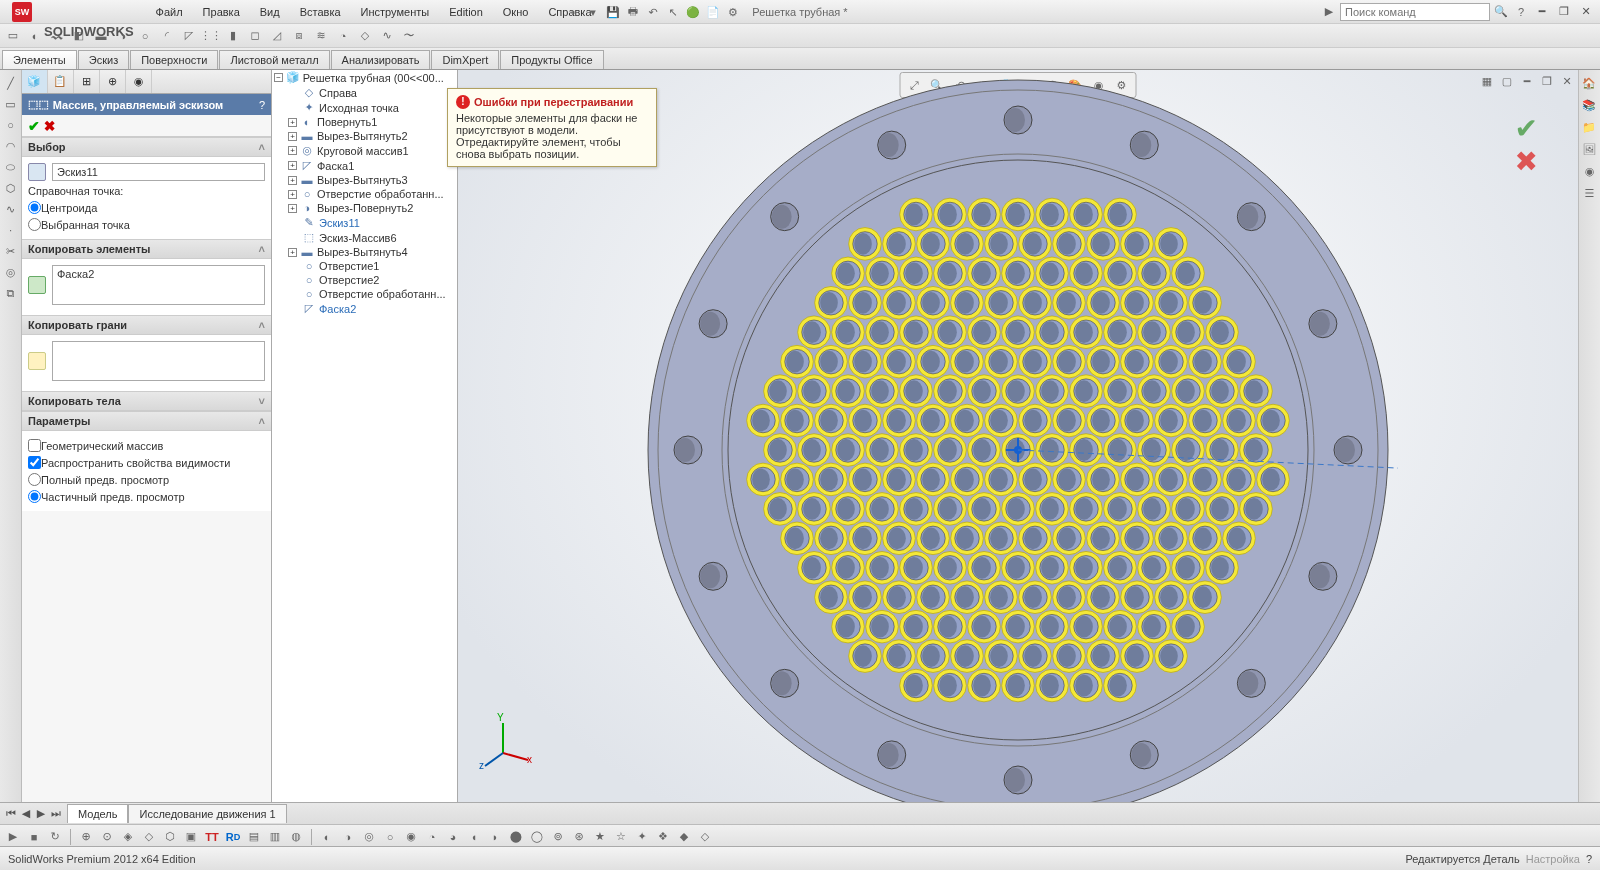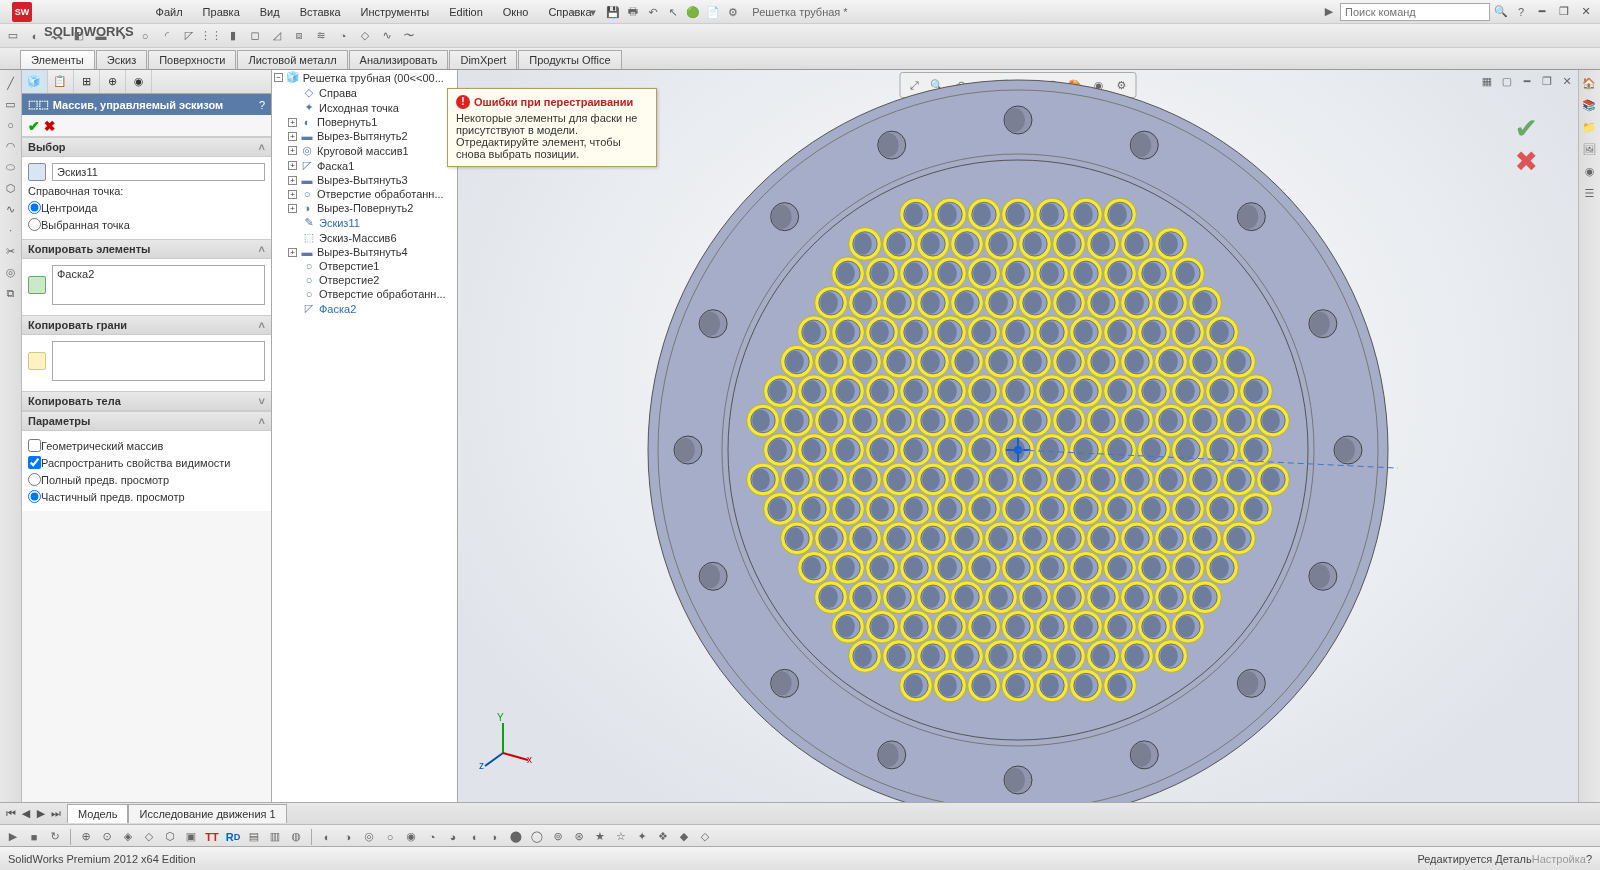--- a/index.html
+++ b/index.html
@@ -16,21 +16,21 @@
 .winbtn { width:20px; height:16px; display:flex; align-items:center; justify-content:center; font-size:11px; color:#555; cursor:pointer; }
 
 
 .qa1 { height:24px; background:linear-gradient(#f0f0f0,#e0e0e0); display:flex; align-items:center; padding:0 4px; gap:2px; border-bottom:1px solid #ccc; position:relative; }
 .tbtn { width:18px; height:18px; display:flex; align-items:center; justify-content:center; color:#666; cursor:pointer; border-radius:2px; }
 
 
 .qa2 { height:24px; background:linear-gradient(#f0f0f0,#e0e0e0); display:flex; align-items:center; padding:0 4px; gap:4px; border-bottom:1px solid #ccc; }
 
 
-.tabrow { height:22px; background:linear-gradient(#eee,#ddd); display:flex; align-items:flex-end; border-bottom:1px solid #999; padding-left:20px; }
+.tabrow { height:22px; background:linear-gradient(#eee,#ddd); display:flex; align-items:flex-end; border-bottom:1px solid #999; padding-left:2px; }
 .tab { padding:3px 10px; background:linear-gradient(#f0f0f0,#e2e2e2); border:1px solid #aaa; border-bottom:none; margin-right:1px; font-size:11px; cursor:pointer; }
 .tab.active { background:linear-gradient(#fff,#efefef); }
 
 
 .main { display:flex; height:760px; background:#fff; }
 
 
 .leftstrip { width:22px; background:linear-gradient(90deg,#e8e8e8,#ddd); display:flex; flex-direction:column; gap:3px; padding-top:4px; align-items:center; border-right:1px solid #bbb; }
 .leftstrip .tbtn { width:18px; height:18px; }
 
@@ -84,21 +84,21 @@
 .bottom-tabs .navbtns { display:flex; gap:1px; padding:0 4px; }
 .bottom-tabs .navbtns span { width:14px; text-align:center; cursor:pointer; color:#555; }
 .bottom-tabs .btab { padding:3px 10px; background:#f4f4f4; border:1px solid #aaa; border-bottom:none; font-size:11px; cursor:pointer; }
 .bottom-tabs .btab.a { background:#fff; }
 
 
 .sketchrow { position:absolute; bottom:46px; left:0; right:0; height:24px; background:linear-gradient(#f0f0f0,#e0e0e0); display:flex; align-items:center; gap:3px; padding:0 4px; border-top:1px solid #bbb; }
 
 
 .statusbar { position:absolute; bottom:0; left:0; right:0; height:24px; background:linear-gradient(#f4f4f4,#e0e0e0); display:flex; align-items:center; padding:0 8px; font-size:11px; color:#444; border-top:1px solid #aaa; }
-.statusbar .right { margin-left:auto; display:flex; align-items:center; }
+.statusbar .right { margin-left:auto; display:flex; gap:6px; align-items:center; }
 
 
 .flange { position:absolute; left:50%; top:50%; transform:translate(-50%,-50%); }
 </style>
 </head>
 <body>
 
 <div class="titlebar">
   <div class="logo">SW</div>
   <div class="brand">SOLIDWORKS</div>

